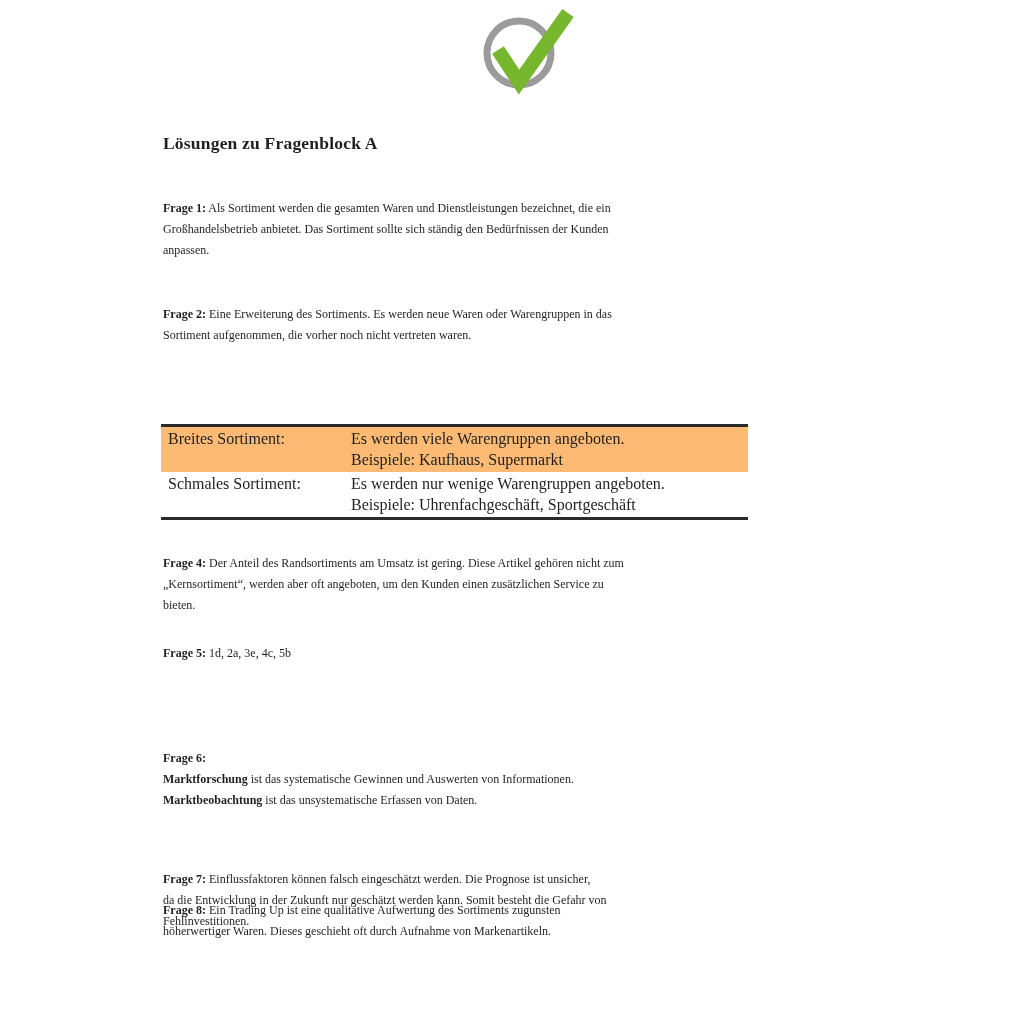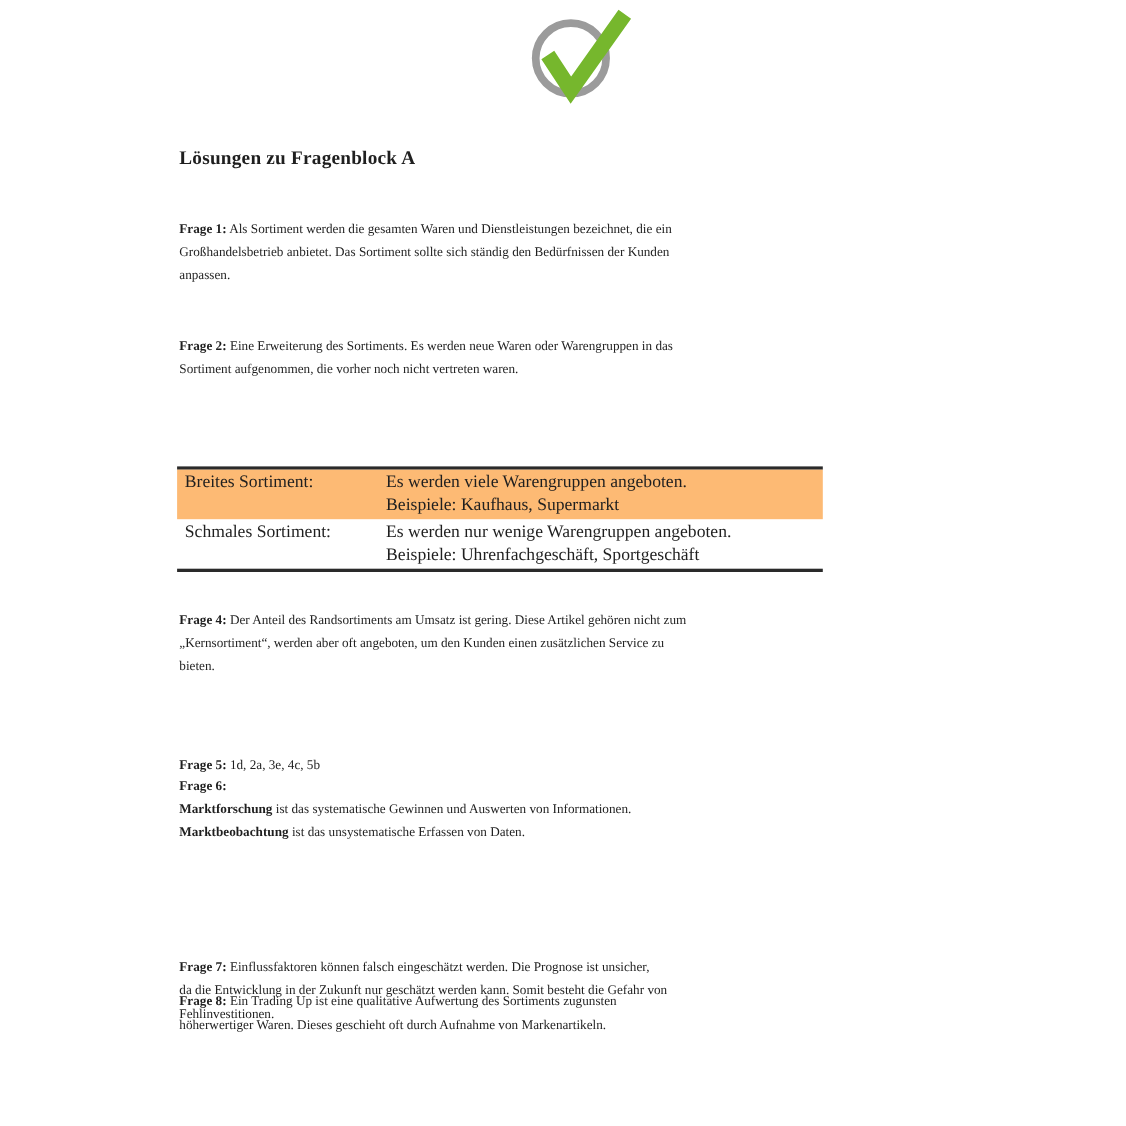--- a/index.html
+++ b/index.html
@@ -99,26 +99,26 @@
     </div>
   </div>
 
   <div class="para" style="top:553px">
     <span class="b">Frage 4:</span>
     <span class="t">Der Anteil des Randsortiments am Umsatz ist gering. Diese Artikel gehören nicht zum
 „Kernsortiment“, werden aber oft angeboten, um den Kunden einen zusätzlichen Service zu
 bieten.</span>
   </div>
 
-  <div class="para" style="top:685px">
+  <div class="para" style="top:643px">
     <span class="b">Frage 5:</span>
     <span class="t">1d, 2a, 3e, 4c, 5b</span>
   </div>
 
-  <div class="para" style="top:704px">
+  <div class="para" style="top:748px">
     <div class="b">Frage 6:</div>
     <div class="f6-line"><span class="b">Marktforschung</span><span> ist das systematische Gewinnen und Auswerten von Informationen.</span></div>
     <div class="f6-line"><span class="b">Marktbeobachtung</span><span> ist das unsystematische Erfassen von Daten.</span></div>
   </div>
 
   <div class="para" style="top:869px">
     <span class="b">Frage 7:</span>
     <span class="t">Einflussfaktoren können falsch eingeschätzt werden. Die Prognose ist unsicher,
 da die Entwicklung in der Zukunft nur geschätzt werden kann. Somit besteht die Gefahr von
 Fehlinvestitionen.</span>

